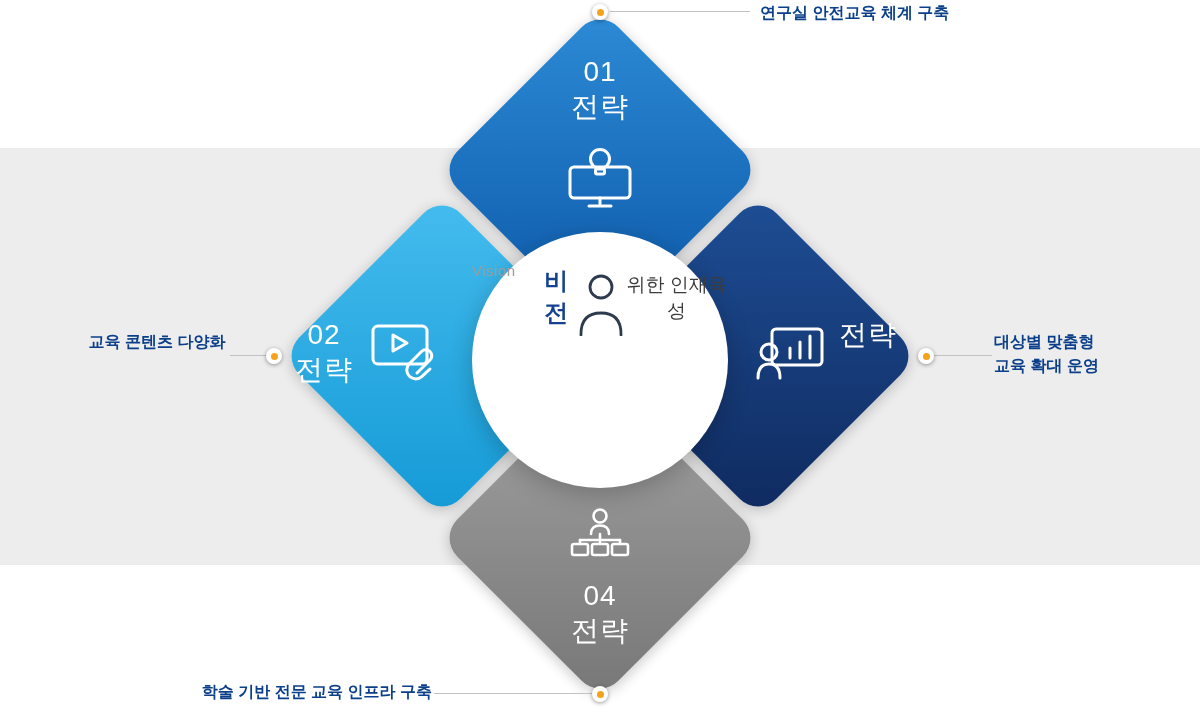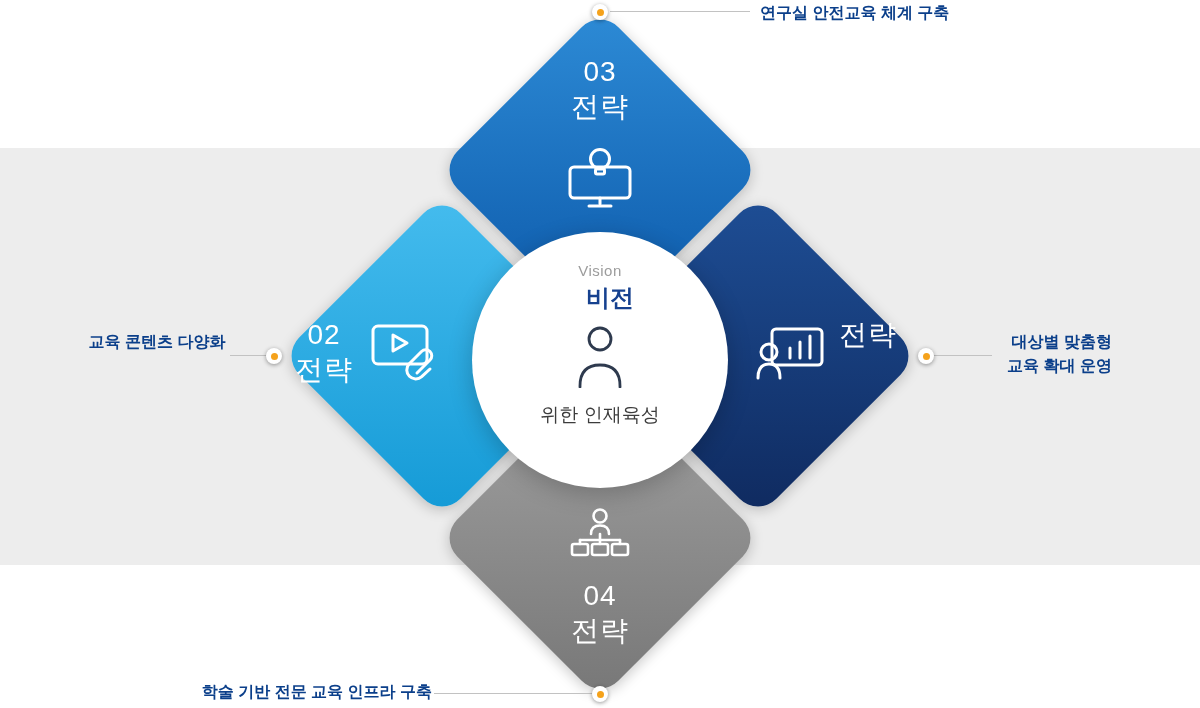--- a/index.html
+++ b/index.html
@@ -31,21 +31,21 @@
   .icon-right  { left: 756px; top: 326px; }
   .icon-bottom { left: 568px; top: 507px; }
   .icon svg { display: block; }
   .wstroke { stroke: #ffffff; fill: none; stroke-width: 3; stroke-linecap: round; stroke-linejoin: round; }
   .wstroke-thin { stroke: #ffffff; fill: none; stroke-width: 2.6; stroke-linecap: round; stroke-linejoin: round; }
 
   
   .circle { position: absolute; left: 472px; top: 232px; width: 256px; height: 256px;
             border-radius: 50%; background: #ffffff; z-index: 3;
             box-shadow: 0 6px 24px rgba(0,0,0,0.22);
-            display: flex; flex-direction: column; align-items: center; text-align: center; padding-top: 30px; }
+            display: flex; flex-direction: row; align-items: flex-start; text-align: center; padding-top: 30px; }
   .vision-eyebrow { font-size: 15px; color: #9C9C9C; letter-spacing: 0.5px; }
   .vision-title   { font-size: 24px; font-weight: 700; color: #16418F; margin-top: 3px; margin-left: 20px; }
   .vision-icon    { margin-top: 12px; }
   .navystroke { stroke: #2E3A4E; fill: none; stroke-width: 2.8; stroke-linecap: round; stroke-linejoin: round; }
   .vision-body { margin-top: 10px; font-size: 19px; line-height: 26px; color: #3C3C3C; font-weight: 500; }
 
   
   .dot { position: absolute; width: 16px; height: 16px; border-radius: 50%; background: #ffffff;
          box-shadow: 0 1px 4px rgba(0,0,0,0.4); z-index: 5; }
   .dot::after { content: ""; position: absolute; left: 4.5px; top: 4.5px; width: 7px; height: 7px;
@@ -60,37 +60,37 @@
   .line-top    { left: 610px; top: 11px;  width: 140px; }
   .line-left   { left: 230px; top: 355px; width: 38px; }
   .line-right  { left: 934px; top: 355px; width: 58px; }
   .line-bottom { left: 434px; top: 693px; width: 160px; }
 
   
   .callout { position: absolute; z-index: 4; color: #0B3F8A; font-weight: 700;
              font-size: 16px; line-height: 24px; }
   .callout-top    { left: 760px; top: 1px; }
   .callout-left   { left: 57px;  top: 330px; width: 200px; text-align: center; }
-  .callout-right  { left: 994px; top: 330px; width: 118px; text-align: right; }
+  .callout-right  { left: 994px; top: 330px; width: 118px; text-align: left; }
   .callout-bottom { left: 158px; top: 680px; width: 274px; text-align: right; }
 </style>
 </head>
 <body>
 
 <div class="stage">
 
   <div class="band"></div>
 
   <div class="diamond d-top"></div>
   <div class="diamond d-left"></div>
   <div class="diamond d-right"></div>
   <div class="diamond d-bottom"></div>
 
   <div class="d-content c-top">
-    <div>03</div>
+    <div>01</div>
     <div>전략</div>
   </div>
   <div class="d-content c-left">
     <div>02</div>
     <div>전략</div>
   </div>
   <div class="d-content c-right">
     <div>전략</div>
   </div>
   <div class="d-content c-bottom">

